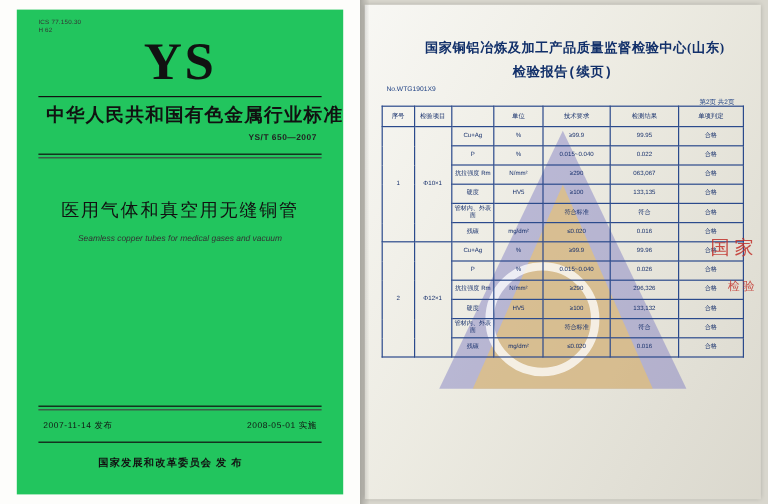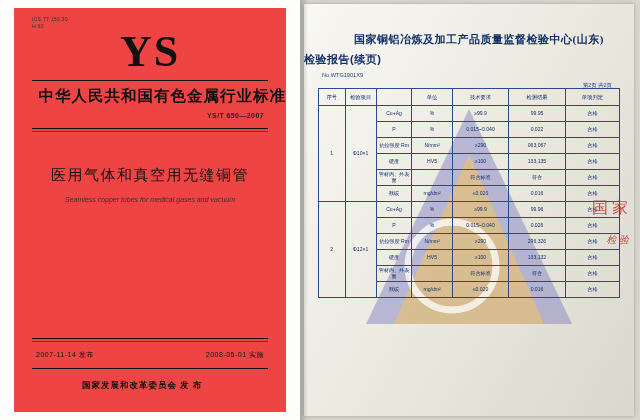--- a/index.html
+++ b/index.html
@@ -1,21 +1,21 @@
 <!DOCTYPE html>
 <html><head>
 <meta charset="utf-8">
 <style>
   html,body{margin:0;padding:0;background:#ffffff;}
   body{width:640px;height:420px;font-family:"Liberation Sans",sans-serif;overflow:hidden;}
   .wrap{position:relative;width:640px;height:420px;display:flex;}
 
   
   .left{position:relative;width:300px;height:420px;background:#fdfdfb;}
-  .left-inner{position:absolute;left:14px;top:8px;right:14px;bottom:8px;background:#ef4444;}
+  .left-inner{position:absolute;left:14px;top:8px;right:14px;bottom:8px;background:#22c55e;}
   .ics{position:absolute;left:18px;top:8px;font-size:5.2px;line-height:7px;color:#333;letter-spacing:.2px;}
   .ys-logo{position:absolute;left:0;right:0;top:18px;text-align:center;font-family:"Liberation Serif",serif;
            font-weight:bold;font-size:44px;letter-spacing:2px;color:#111;}
   .rule1{position:absolute;left:18px;right:18px;top:72px;border-top:1.6px solid #111;}
   .natitle{position:absolute;left:0;right:0;top:78px;text-align:right;font-family:"Liberation Serif",serif;
            font-size:15.5px;font-weight:bold;color:#111;letter-spacing:1px;}
   .stdno{position:absolute;right:22px;top:104px;font-size:7px;color:#222;letter-spacing:.4px;font-weight:bold;}
   .rule2{position:absolute;left:18px;right:18px;top:120px;border-top:1.1px solid #111;}
   .rule2b{position:absolute;left:18px;right:18px;top:123px;border-top:.6px solid #444;}
 
@@ -32,39 +32,39 @@
           font-size:8.5px;font-weight:bold;color:#111;letter-spacing:1px;}
 
   
   .right{position:relative;width:340px;height:420px;background:#d8d6cd;overflow:hidden;}
   .paper{position:absolute;left:4px;top:4px;width:330px;height:412px;background:#efeee6;
          box-shadow:0 0 4px rgba(0,0,0,.25);}
   .paper:before{content:"";position:absolute;inset:0;
     background:linear-gradient(120deg,rgba(255,255,255,.55),rgba(220,216,200,.15) 45%,rgba(180,175,160,.35));}
   .r-title{position:absolute;left:0;right:0;top:28px;text-align:center;font-family:"Liberation Serif",serif;
            font-size:11px;font-weight:bold;color:#12306a;letter-spacing:.5px;padding-left:20px;}
-  .r-sub{position:absolute;left:0;right:0;top:48px;text-align:left;font-family:Liberation Sans, sans-serif;
+  .r-sub{position:absolute;left:0;right:0;top:48px;text-align:center;font-family:Liberation Mono, monospace;
          font-size:11px;font-weight:bold;color:#12306a;letter-spacing:.5px;}
   .r-no{position:absolute;left:18px;top:68px;font-size:5.6px;color:#1d3f82;}
   .r-page{position:absolute;right:22px;top:78px;font-size:5.4px;color:#1d3f82;}
 
   table.rep{position:absolute;left:14px;top:84px;width:302px;border-collapse:collapse;
             font-size:5.1px;color:#17306c;table-layout:fixed;}
   table.rep td,table.rep th{border:.7px solid #2b4a8c;padding:0;height:15px;text-align:center;
             vertical-align:middle;font-weight:normal;line-height:1.15;}
   table.rep thead td{height:16px;font-size:5.3px;}
   .c0{width:22px}.c1{width:26px}.c2{width:30px}.c3{width:34px}
   .c4{width:48px}.c5{width:48px}.c6{width:46px}
 
   
   .wm{position:absolute;left:0;top:0;width:100%;height:100%;pointer-events:none;}
   .stamp{position:absolute;right:6px;top:198px;color:#c2312b;font-size:16px;line-height:11px;
          font-family:Liberation Serif, serif;opacity:.85;}
   .stamp2{position:absolute;right:5px;top:230px;color:#c2312b;font-size:10px;line-height:11px;
-          font-family:"Liberation Serif",serif;opacity:.8;font-style:italic;}
+          font-family:"Liberation Serif",serif;opacity:.8;}
   .shadow-l{position:absolute;left:0;top:0;width:8px;height:420px;
             background:linear-gradient(90deg,rgba(0,0,0,.22),rgba(0,0,0,0));}
 </style>
 </head>
 <body>
 
 <div class="wrap">
 
   <div class="left">
     <div class="left-inner">

